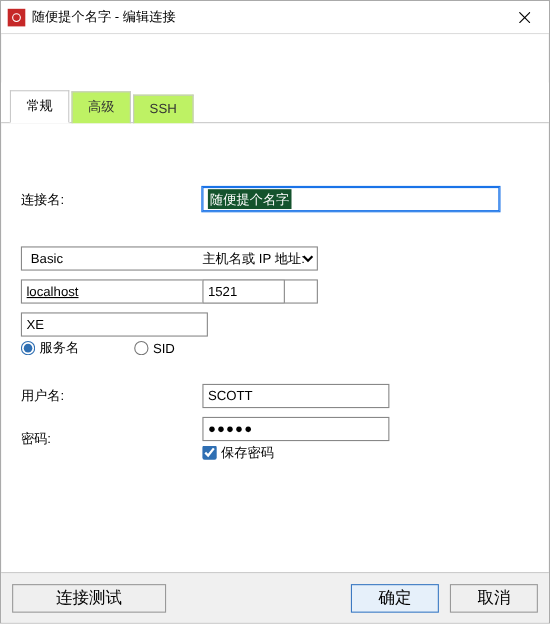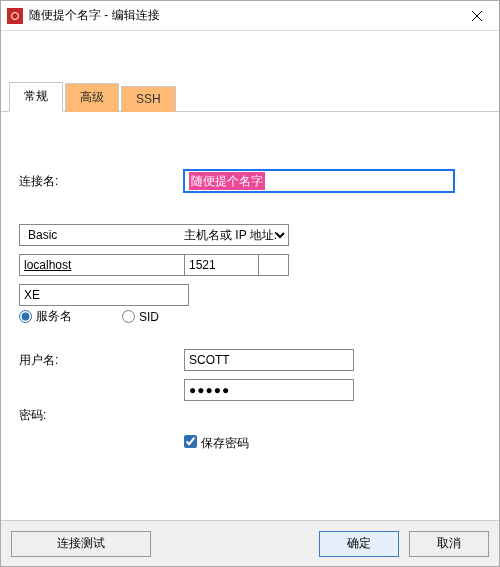--- a/index.html
+++ b/index.html
@@ -52,21 +52,21 @@
     align-items: flex-end;
     padding: 6px 8px 0 8px;
     gap: 0;
     background: #fff;
     border-bottom: 1px solid #c9c9c9;
   }
   .tab {
     padding: 5px 14px 6px;
     border: 1px solid #c9c9c9;
     border-bottom: none;
-    background: #fdba74;
+    background: #bef264;
     color: #333;
     position: relative;
     top: 1px;
     margin-right: 2px;
   }
   .tab.active {
     background: #fff;
     border-bottom: 1px solid #fff;
     font-weight: 400;
     color: #000;
@@ -93,34 +93,34 @@
   .text-input.med  { width: 170px; }
   .text-input.short{ width: 75px; }
   .select-input { width: 270px; height: 22px; }
   .conn-name {
     width: 270px;
     border: 1px solid #1a73e8;
     outline: 1px solid #1a73e8;
   }
   .conn-name-inner{
     display:inline-block;
-    background:#ec4899;
+    background:#14532d;
     color:#fff;
     padding:1px 2px;
     font-size:12px;
     line-height:16px;
   }
   .radio-row {
     display: flex;
     gap: 50px;
     align-items: center;
     padding-top: 2px;
   }
   .radio-row label { display:flex; align-items:center; gap:4px; }
-  .check-row { display:flex; gap:4px; padding-top:2px;margin-top:32px;}
+  .check-row { display:flex; align-items:center; gap:4px; padding-top:2px;}
   input[type=radio], input[type=checkbox]{
     accent-color:#2f6fb3;
     width:13px; height:13px;
     margin:0;
   }
   .spacer-row { grid-column: 1 / span 2; height: 16px; }
   .footer {
     height: 46px;
     border-top: 1px solid #ccc;
     display: flex;
@@ -129,21 +129,21 @@
     gap: 10px;
     background: #f0f0f0;
   }
   .footer-spacer { flex:1; }
   .btn {
     min-width: 80px;
     height: 26px;
     border: 1px solid #999;
     background: #efefef;
     font-family: inherit;
-    font-size: 12px;
+    font-size: 15px;
     cursor: pointer;
   }
   .btn.test { min-width: 140px; }
   .btn.primary { border: 1px solid #3b79c2; background:#e6f0fa; }
 </style>
 </head>
 <body>
 
 <div class="window">
 

